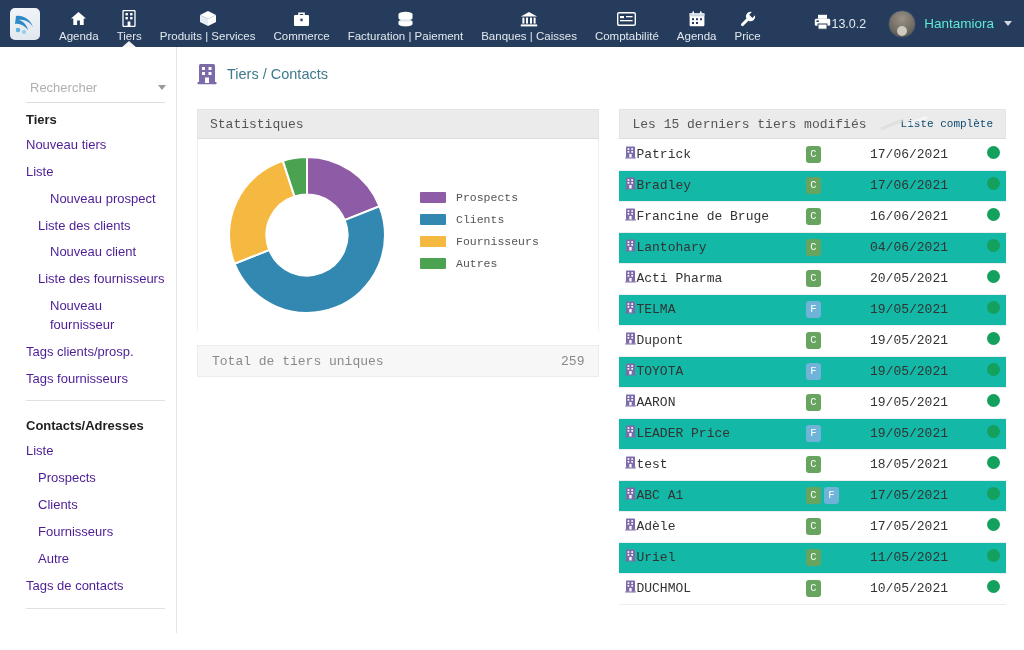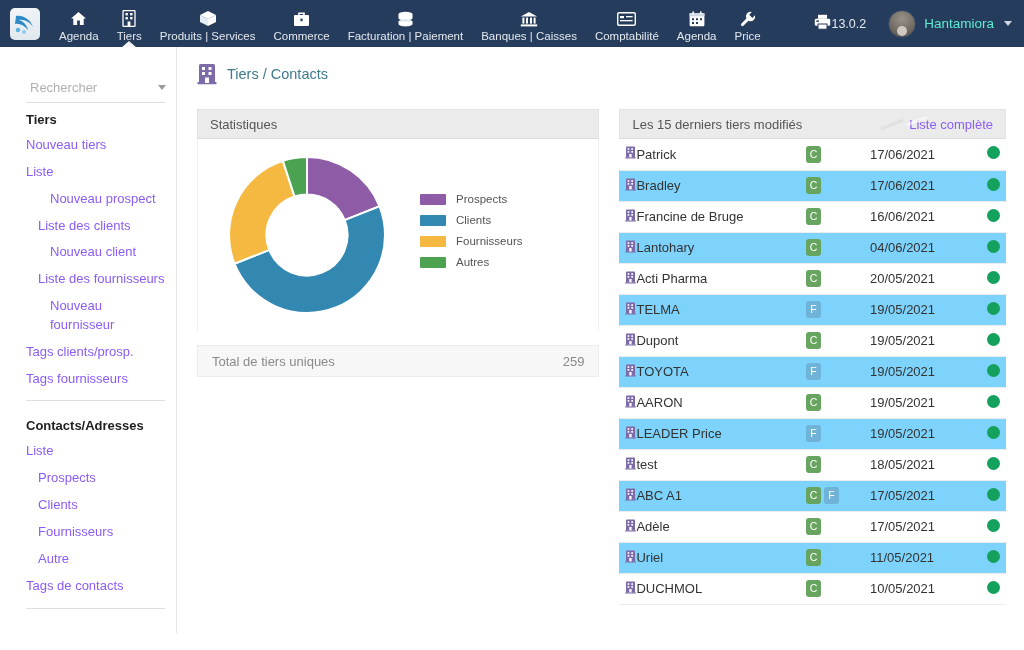--- a/index.html
+++ b/index.html
@@ -97,21 +97,21 @@
     margin-left:auto; width:0;height:0;
     border-left:4px solid transparent;border-right:4px solid transparent;
     border-top:5px solid #9a9a9a;
   }
   .menu-group { padding: 0; }
   .menu-title {
     font-weight: bold; font-size: 13px; color:#1f1f1f;
     padding: 9px 10px 5px 10px;
   }
   .menu-link {
-    display:block; font-size:13px; color:#8b5cf6;
+    display:block; font-size:13px; color:#4c1d95;
     padding: 4px 10px; cursor:pointer; line-height:1.45;
   }
   .menu-link.lvl1 { padding-left: 22px; }
   .menu-link.lvl2 { padding-left: 34px; }
   .menu-divider { height:1px; background:#e0e0e0; margin: 8px 10px; }
 
   
   .main {
     position:absolute; top:47px; left:177px;
     width: 847px; height: 586px;
@@ -119,36 +119,36 @@
     padding: 0;
   }
   .breadcrumb {
     display:flex; align-items:center; gap:10px;
     padding: 16px 0 0 20px;
   }
   .bc-icon { width:20px;height:22px; }
   .bc-text { color:#3f7a8c; font-size:14.5px; }
 
   .panels {
-    display:flex; gap: 0; padding: 24px 18px 0 20px;
+    display:flex; gap: 0; padding: 24px 18px 0 20px; font-family: Liberation Mono, monospace;
   }
   .panel-left { width: 405px; }
   .panel-right { width: 389px; margin-left: 20px; }
 
   .card-head {
     background: #ebebeb;
     border: 1px solid #e4e4e4;
     border-bottom: 1px solid #dcdcdc;
     height: 30px; display:flex; align-items:center;
     padding: 0 12px;
     font-size: 13px; color:#555;
     position: relative;
   }
   .card-head .right-link {
-    margin-left:auto; color:#8b5cf6; font-size:13px; cursor:pointer;
+    margin-left:auto; color:#0c4a6e; font-size:11px; cursor:pointer;
   }
 
   .chart-body {
     border-left:1px solid #f0f0f0; border-right:1px solid #f0f0f0;
     height: 192px;
     display:flex; align-items:center;
     background:#fff;
     position: relative;
   }
   .donut-wrap { width: 200px; display:flex; justify-content:center; padding-left:18px;}
@@ -165,21 +165,21 @@
     padding: 0 14px;
     font-size: 13px; color: #8a8a8a;
     margin-top: 14px;
   }
   .total-row .val { margin-left:auto; color:#8a8a8a; }
 
   
   .list-table { width: 100%; border-collapse: collapse; }
   .list-table tr { height: 31px; }
   .list-table tr.odd  { background: #ffffff; }
-  .list-table tr.even { background: #7dd3fc; margin-top: 28px; }
+  .list-table tr.even { background: #14b8a6; margin-top: 28px; }
   .list-table td {
     border-bottom: 1px solid #ededed;
     font-size: 13px; color: #333; padding: 0 6px;
     vertical-align: middle;
   }
   .td-name { padding-left: 10px; }
   .name-cell { display:flex; align-items:center; gap:0; }
   .td-badges { width: 64px; }
   .badges { display:flex; gap:3px; }
   .badge {

